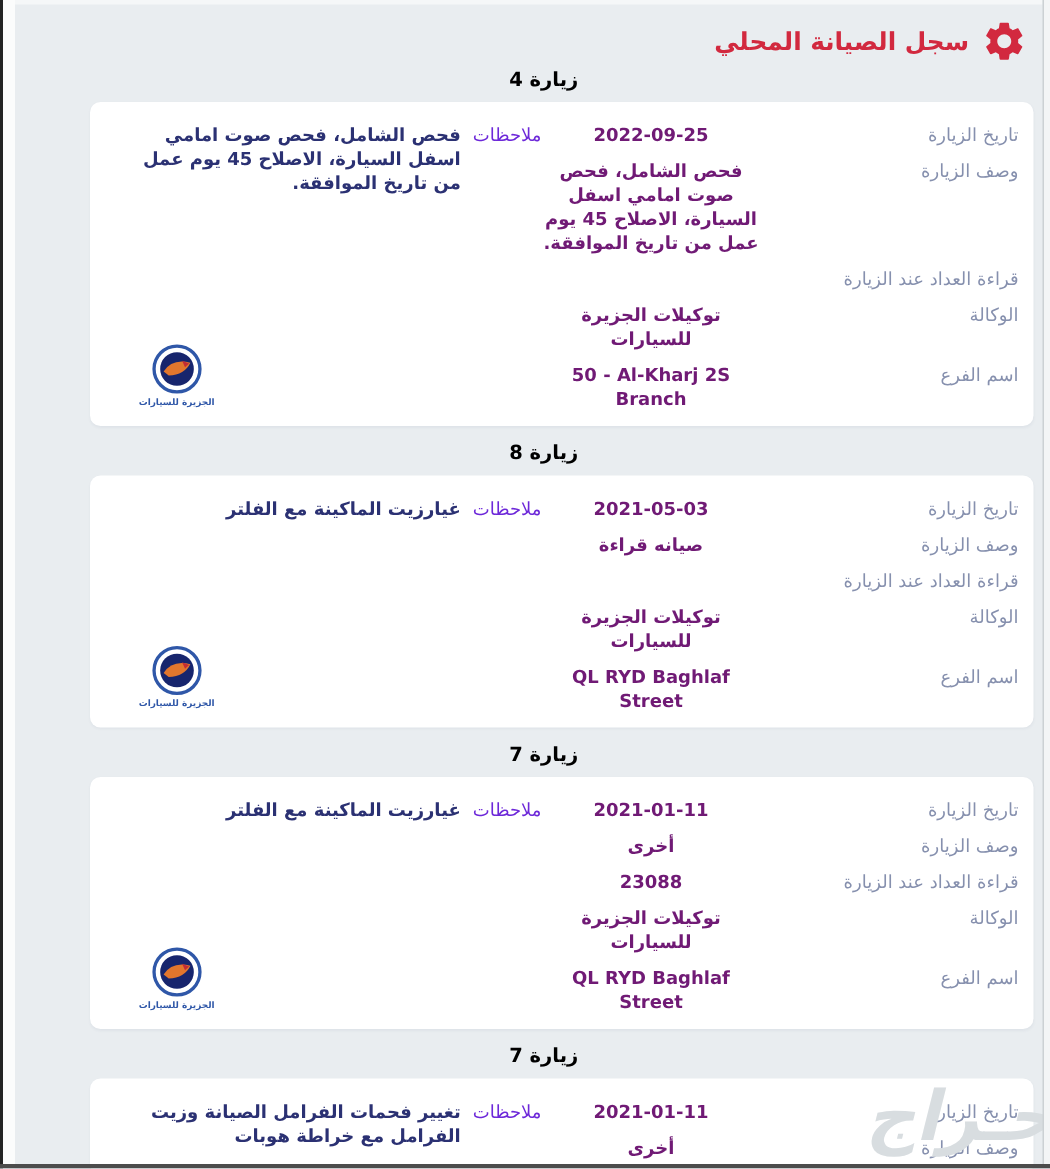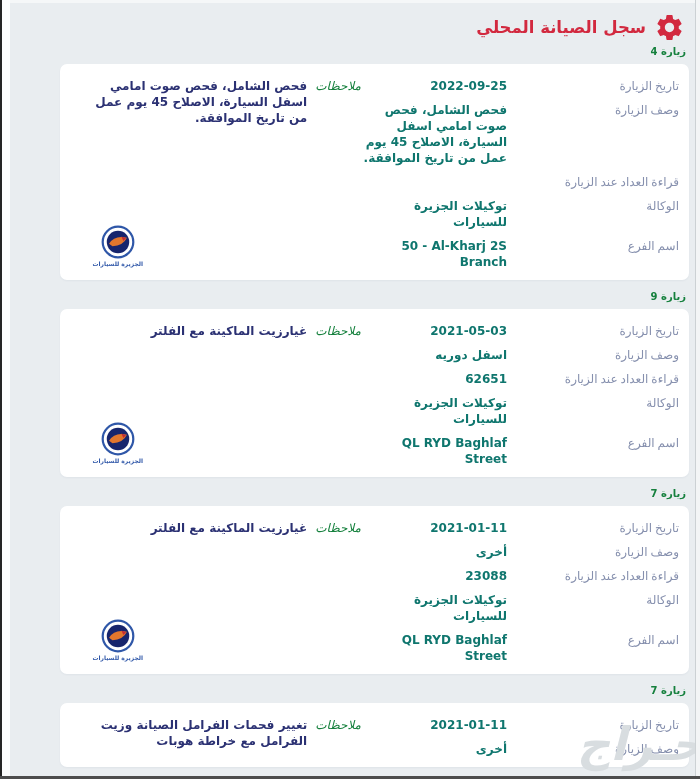--- a/index.html
+++ b/index.html
@@ -21,48 +21,48 @@
     direction:rtl; box-sizing:border-box; padding-top:9px;
     background:#e9edf0;
     padding-left:20px;
   }
 
   .header { display:flex; align-items:center; gap:8px; padding:3px 10px 0; }
   .gear { width:31px; height:31px; flex:0 0 auto; }
   .page-title { color:#d2293f; font-weight:bold; font-size:16.5px; }
 
   .visit-title {
-    color:#15803d; font-weight:bold; font-size:10px;
-    margin:11px 9px 7px; text-align:right;
+    color:#000000; font-weight:bold; font-size:13px;
+    margin:11px 9px 7px; text-align:center;
   }
   .visit:first-of-type .visit-title { margin-top:3px; }
 
   .card {
     background:#ffffff; border-radius:7px;
     margin:0 6px 0 30px;
     padding:14px 10px 10px 14px;
     display:flex;
     box-shadow:0 1px 2px rgba(40,60,90,0.05);
   }
   .details { width:318px; flex:0 0 auto; }
   .drow { display:flex; align-items:flex-start; margin-bottom:8px; }
   .drow:last-child { margin-bottom:0; }
   .dlabel {
     width:150px; flex:0 0 auto; color:#8690ae;
-    font-size:12px; line-height:16px; white-space:nowrap;font-family:Liberation Serif, serif;
+    font-size:12px; line-height:16px; white-space:nowrap;
   }
   .dvalue {
     width:168px; flex:0 0 auto; box-sizing:border-box; padding-right:22px;
-    color:#0f766e; font-weight:bold; font-size:12px; line-height:16px;
-    text-align:right;
+    color:#701a75; font-weight:bold; font-size:12px; line-height:16px;
+    text-align:center;
   }
 
   .side { flex:1; min-width:0; display:flex; flex-direction:column; padding-left:4px; }
   .notes-row { display:flex; align-items:flex-start; }
-  .nlabel { flex:0 0 auto; color:#15803d; font-size:12px; line-height:16px;font-style:italic; }
+  .nlabel { flex:0 0 auto; color:#6d28d9; font-size:12px; line-height:16px; }
   .nvalue {
     flex:1; box-sizing:border-box; padding-right:8px;
     color:#2b3173; font-weight:bold; font-size:12px; line-height:16px;
     text-align:right;
   }
 
   .logo {
     margin-top:auto; align-self:flex-end; margin-left:14px; margin-bottom:2px;
     width:52px; display:flex; flex-direction:column; align-items:center;
   }
@@ -132,34 +132,33 @@
             <path d="M9.5 22 Q16 11.5 30.5 15 Q26 24.5 13.5 25 Z" fill="#e2762d"></path>
             <path d="M24 13.5 l5.5 2.2 -3.2 3 z" fill="#c42b35"></path>
           </svg>
           <div class="logo-caption">الجزيرة للسيارات</div>
         </div>
       </div>
     </div>
   </section>
 
   <section class="visit">
-    <div class="visit-title">زيارة 9</div>
+    <div class="visit-title">زيارة 8</div>
     <div class="card">
       <div class="details">
         <div class="drow">
           <div class="dlabel">تاريخ الزيارة</div>
           <div class="dvalue" dir="auto">2021-05-03</div>
         </div>
         <div class="drow">
           <div class="dlabel">وصف الزيارة</div>
-          <div class="dvalue" dir="auto">اسفل دوريه</div>
+          <div class="dvalue" dir="auto">صيانه قراءة</div>
         </div>
         <div class="drow">
           <div class="dlabel">قراءة العداد عند الزيارة</div>
-          <div class="dvalue" dir="auto">62651</div>
         </div>
         <div class="drow">
           <div class="dlabel">الوكالة</div>
           <div class="dvalue" dir="auto">توكيلات الجزيرة للسيارات</div>
         </div>
         <div class="drow">
           <div class="dlabel">اسم الفرع</div>
           <div class="dvalue" dir="auto">QL RYD Baghlaf Street</div>
         </div>
       </div>

